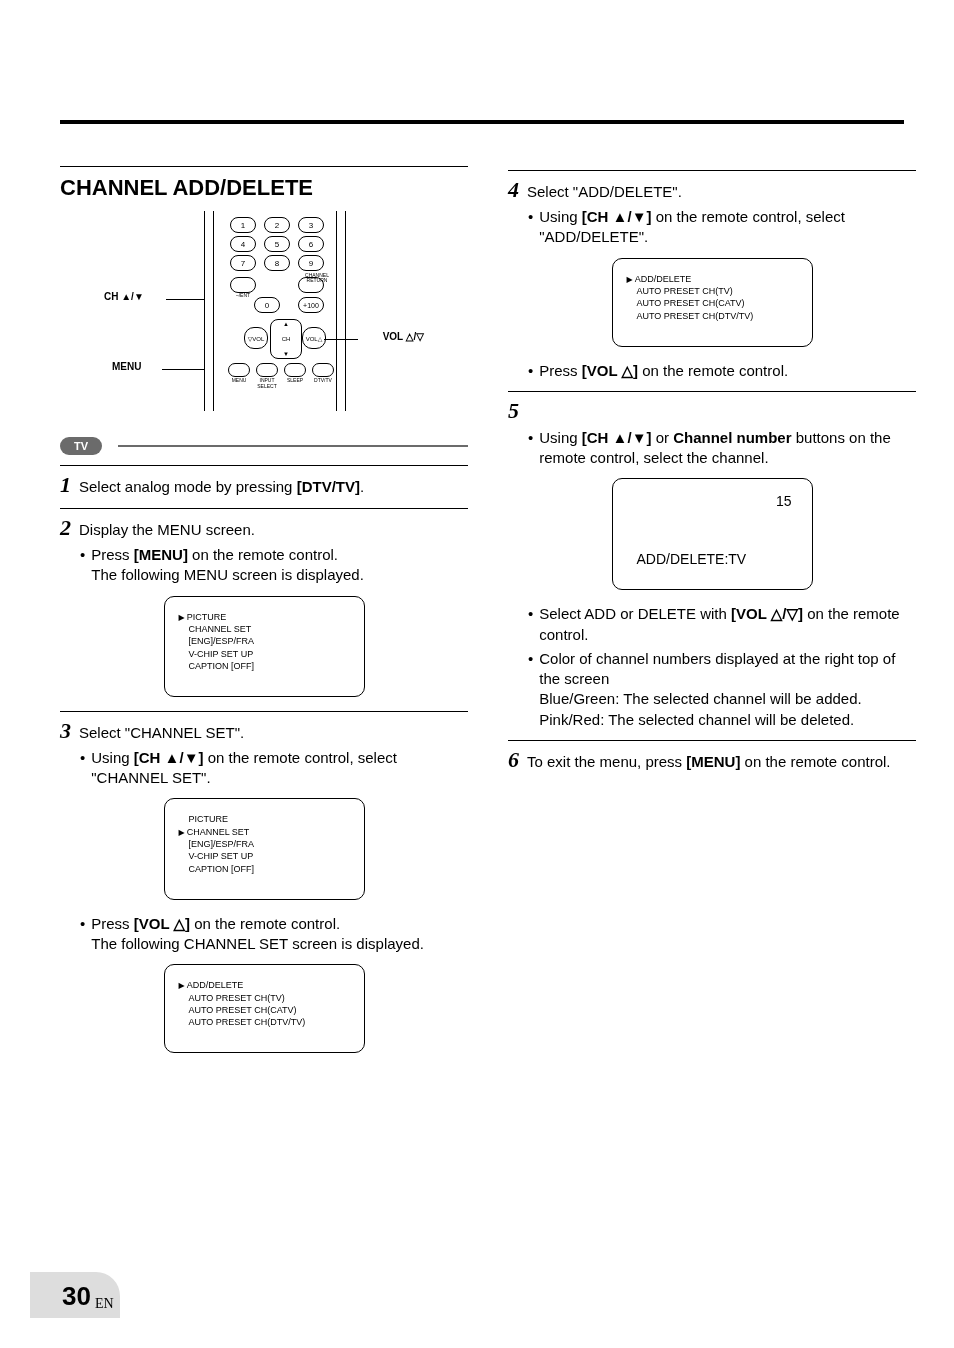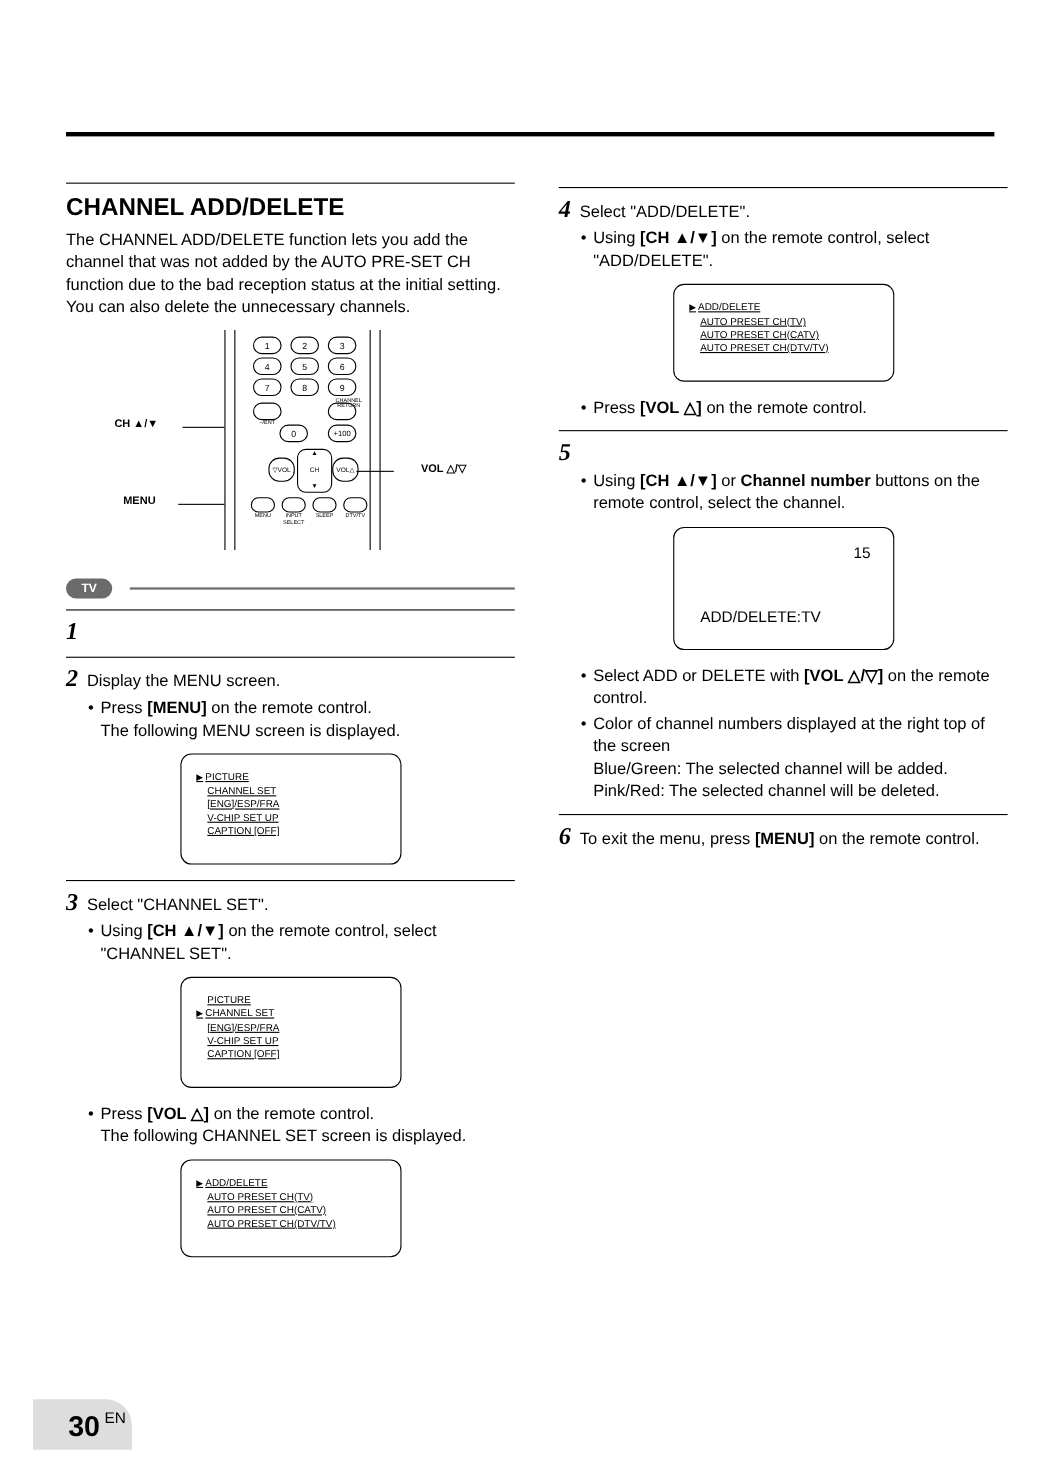--- a/index.html
+++ b/index.html
@@ -84,21 +84,21 @@
   .osd {
     width: 175px;
     margin: 10px auto 14px auto;
     border: 1px solid #000;
     border-radius: 10px;
     padding: 14px 10px 24px 14px;
     font-size: 9px;
     line-height: 1.35;
     font-family: Arial, Helvetica, sans-serif;
   }
-  .osd .osd-line { white-space: nowrap; padding-left: 10px; text-decoration: underline; }
+  .osd .osd-line { white-space: nowrap; padding-left: 10px; }
   .osd .osd-line.sel { padding-left: 0; }
   .osd-small {
     width: 175px;
     height: 90px;
     margin: 10px auto 14px auto;
     border: 1px solid #000;
     border-radius: 10px;
     padding: 10px 12px;
     font-size: 14px;
     position: relative;
@@ -217,49 +217,49 @@
     display:flex; align-items:center; gap:16px; margin-top: 6px;
   }
   .tv-rule {
     flex:1; height:1.5px; background:#6b6b6b;
   }
   .page-num {
     position: absolute;
     bottom: 36px;
     left: 62px;
     display: flex;
-    align-items: flex-start;
+    align-items: flex-end;
     gap: 4px;
   }
   .page-num .big {
     font-size: 26px; font-weight: bold;
   }
   .page-num .en {
     font-size: 14px;
+    font-family: Liberation Serif, serif;
   }
   .page-num-bg {
     position:absolute;
     bottom: 30px; left: 30px;
     width: 90px; height: 46px;
     background: #ddd;
     border-top-right-radius: 24px;
   }
 </style>
 </head>
 <body>
 
 <div class="page">
   <div class="top-rule"></div>
 
   <div class="columns">
 
     <div class="col">
       <hr class="hr">
       <h2 class="section-head">CHANNEL ADD/DELETE</h2>
-      <p class="body">The CHANNEL ADD/DELETE function lets you add the channel that was not added by the AUTO PRE-SET CH function due to the bad reception status at the initial setting. You can also delete the unnecessary channels.</p>
 
       <div class="remote-wrap">
         <span class="callout-label" style="left:0; top:80px;">CH ▲/▼</span>
         <div class="callout-line" style="left:62px; top:88px; width:38px;"></div>
         <span class="callout-label" style="left:8px; top:150px;">MENU</span>
         <div class="callout-line" style="left:58px; top:158px; width:42px;"></div>
         <span class="callout-label" style="right:0; top:120px;">VOL △/▽</span>
         <div class="callout-line" style="right:66px; top:128px; width:34px;"></div>
 
         <div class="remote-body">
@@ -316,20 +316,23 @@
       </div>
 
       <div class="tv-row">
         <span class="tv-pill">TV</span>
         <div class="tv-rule"></div>
       </div>
 
       <hr class="hr-short">
       <div class="step">
         <span class="step-num">1</span>
+        <span class="step-text">
+          <span>Select analog mode by pressing </span><span class="bold">[DTV/TV]</span><span>.</span>
+        </span>
       </div>
 
       <hr class="hr-short">
       <div class="step">
         <span class="step-num">2</span>
         <span class="step-text">Display the MENU screen.</span>
       </div>
       <div class="bullet">
         <span class="dot">•</span>
         <span>

